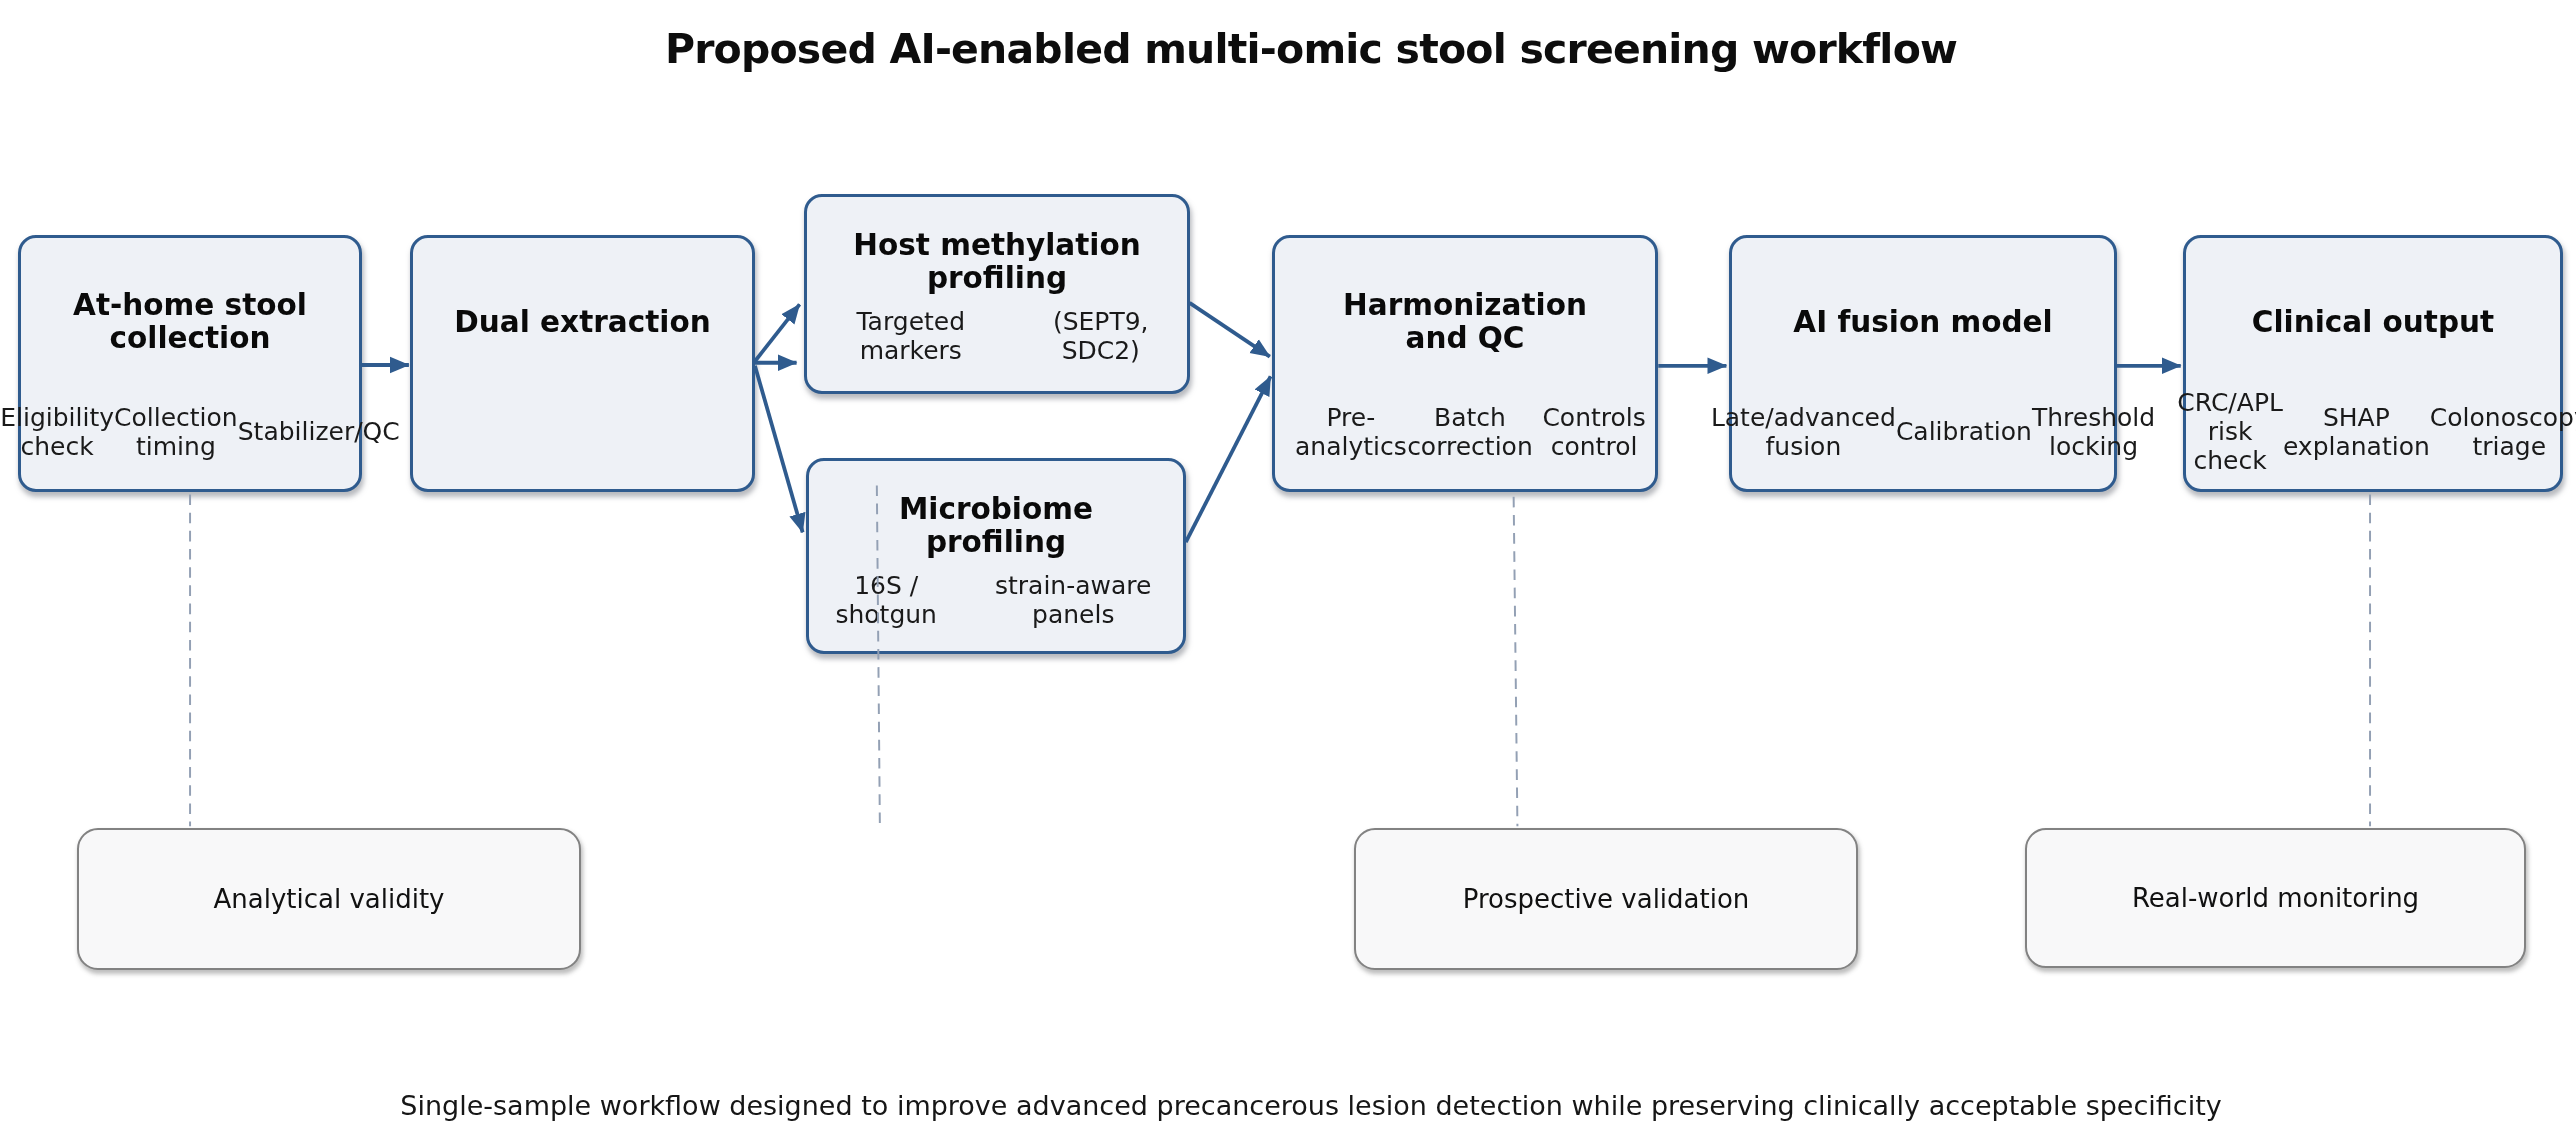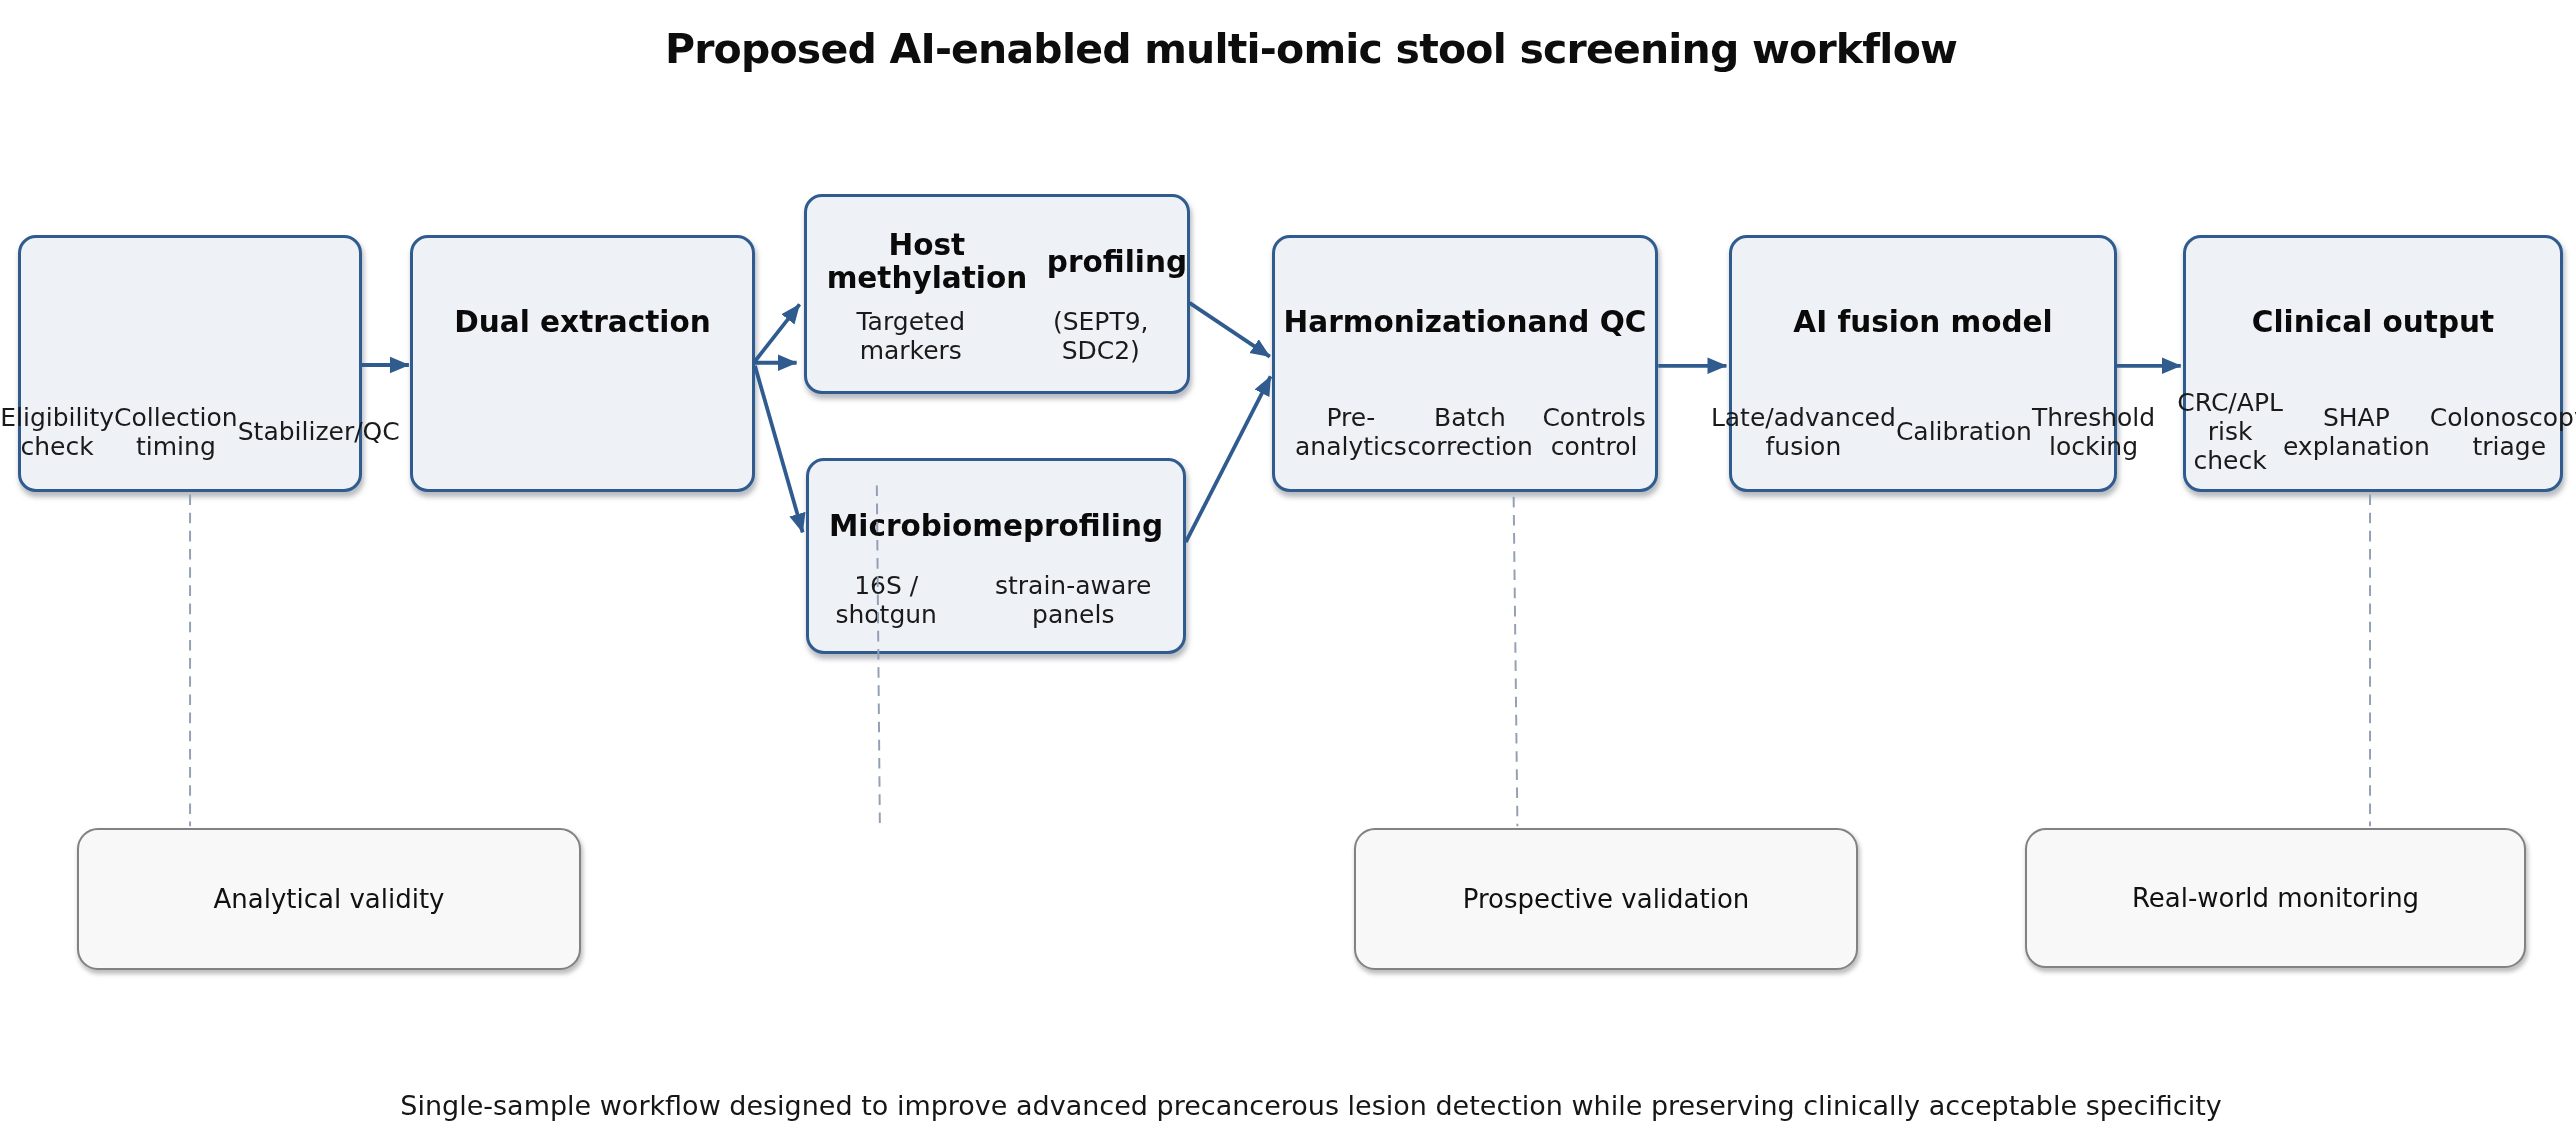--- a/index.html
+++ b/index.html
@@ -11,23 +11,23 @@
     position:absolute;left:23px;top:21px;width:2576px;height:56px;line-height:56px;
     text-align:center;font-size:41px;font-weight:bold;letter-spacing:-0.8px;color:#0d0d0d;
   }
   .fbox{
     position:absolute;box-sizing:border-box;background:#eef1f6;
     border:3.8px solid #2f5b8e;border-radius:18px;
     box-shadow:1.5px 4.5px 5.3px rgba(115,120,130,0.5);
     z-index:1;
   }
   .fb-head{
-    position:absolute;left:0;right:0;display:flex;flex-direction:row;
+    position:absolute;left:0;right:0;display:flex;flex-direction:column;
     align-items:center;justify-content:center;
-    font-weight:bold;font-size:29.5px;line-height:33px;color:#0a0a0a;text-align:center;
+    font-weight:bold;font-size:29.5px;line-height:33px;color:#0a0a0a;text-align:right;
   }
   .fb-body{
     position:absolute;left:0;right:0;display:flex;flex-direction:row;
     align-items:center;justify-content:center;
     font-size:25px;line-height:29px;color:#1a1a1a;text-align:center;
   }
   .tall .fb-head{top:35px;height:98px;}
   .tall .fb-body{top:148px;height:91px;padding-left:20px;}
   .profile .fb-head{top:16px;height:98px;}
   .profile .fb-body{top:93px;height:91px;}
@@ -47,20 +47,24 @@
   svg .dash{stroke:#93a0b4;stroke-width:2.6;fill:none;stroke-dasharray:14 10;}
 </style>
 </head>
 <body>
 
 <div id="canvas">
 
   <div class="title">Proposed AI-enabled multi-omic stool screening workflow</div>
 
   <div class="fbox tall" style="left:18px;top:235px;width:344px;height:257px">
+    <div class="fb-head">
+        <div>At-home stool</div>
+        <div>collection</div>
+      </div>
     <div class="fb-body">
         <div>Eligibility check</div>
         <div>Collection timing</div>
         <div>Stabilizer/QC</div>
       </div>
   </div>
 
   <div class="fbox tall" style="left:410px;top:235px;width:345px;height:257px">
     <div class="fb-head">
         <div>Dual extraction</div>

